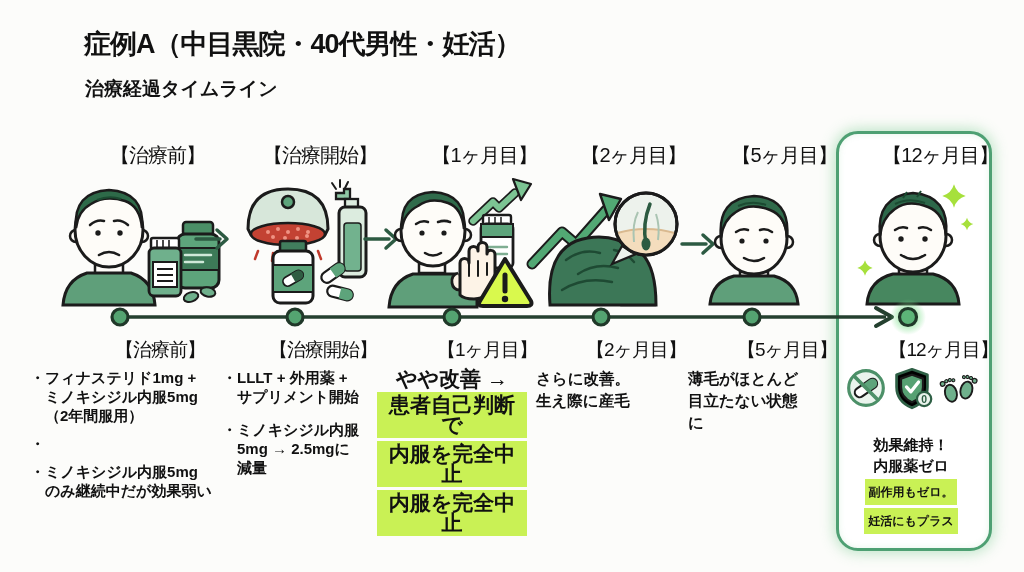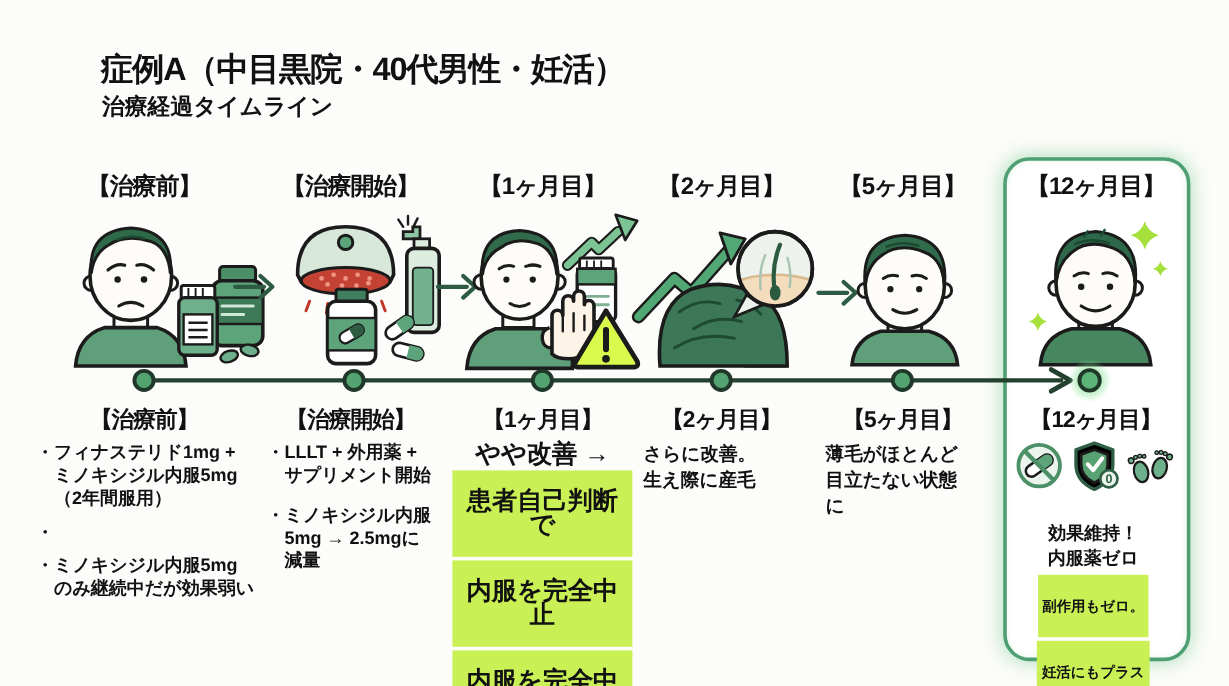--- a/index.html
+++ b/index.html
@@ -3,34 +3,34 @@
 <meta charset="utf-8">
 <style>
   html,body{margin:0;padding:0}
   body{
     width:1024px;height:572px;overflow:hidden;position:relative;
     background:#fcfcfa;color:#111;
     font-family:"Liberation Sans","DejaVu Sans",sans-serif;
     font-feature-settings:"palt";
   }
   .abs{position:absolute}
-  .title{left:84px;top:40px;font-size:27px;font-weight:800;letter-spacing:-1px}
+  .title{left:84px;top:26px;font-size:27px;font-weight:800;letter-spacing:-1px}
   .subtitle{left:85px;top:76px;font-size:19px;font-weight:800}
-  .stage-label{position:absolute;top:142px;width:170px;text-align:center;
-    font-size:20px;font-weight:700;letter-spacing:-1px;white-space:nowrap}
+  .stage-label{position:absolute;top:142px;width:170px;text-align:right;
+    font-size:20px;font-weight:400;letter-spacing:-1px;white-space:nowrap}
   .stage-label.bottom{top:337px;font-size:19px}
   .hi-box{position:absolute;left:836px;top:131px;width:150px;height:414px;
     background:#ffffff;border:3.5px solid #4ea073;border-radius:22px;
     box-shadow:0 0 14px 2px rgba(110,200,135,.45), inset 0 0 6px rgba(110,200,135,.18);}
   .note{position:absolute;font-weight:700;font-size:15px;line-height:19px}
   .note .b{display:flex;margin-bottom:9px}
   .note .dot{flex:0 0 14px}
   .cnote{position:absolute;text-align:center;font-weight:800;font-size:21px;line-height:21px}
   .lnote{position:absolute;text-align:left;font-weight:800;font-size:15.5px;line-height:22px}
-  .hl{display:inline-block;background:#c9f155;padding:16px 4px;margin-top:3px;line-height:20px}
+  .hl{display:inline-block;background:#c9f155;padding:3px 4px;margin-top:3px;line-height:20px}
   .icons-row{position:absolute;left:842px;top:366px;width:140px;display:flex;
     justify-content:center;align-items:center;gap:3px}
   .m12text{position:absolute;left:834px;top:434px;width:154px;text-align:center;
     font-weight:800;font-size:15px;line-height:21px}
   .m12text .big{font-size:12px}
   svg{position:absolute;overflow:visible}
 </style>
 </head>
 <body>
 

